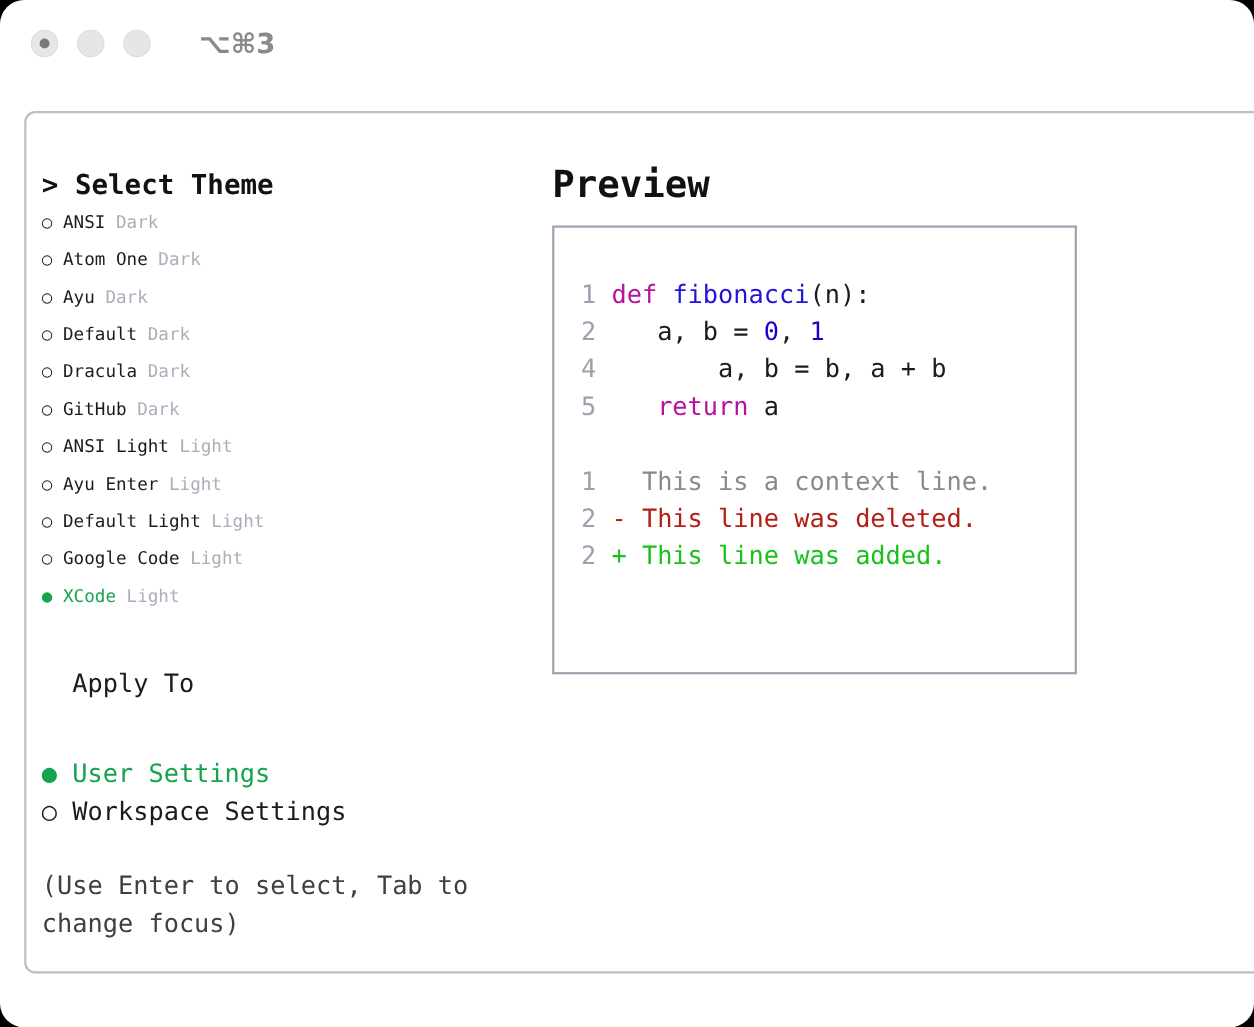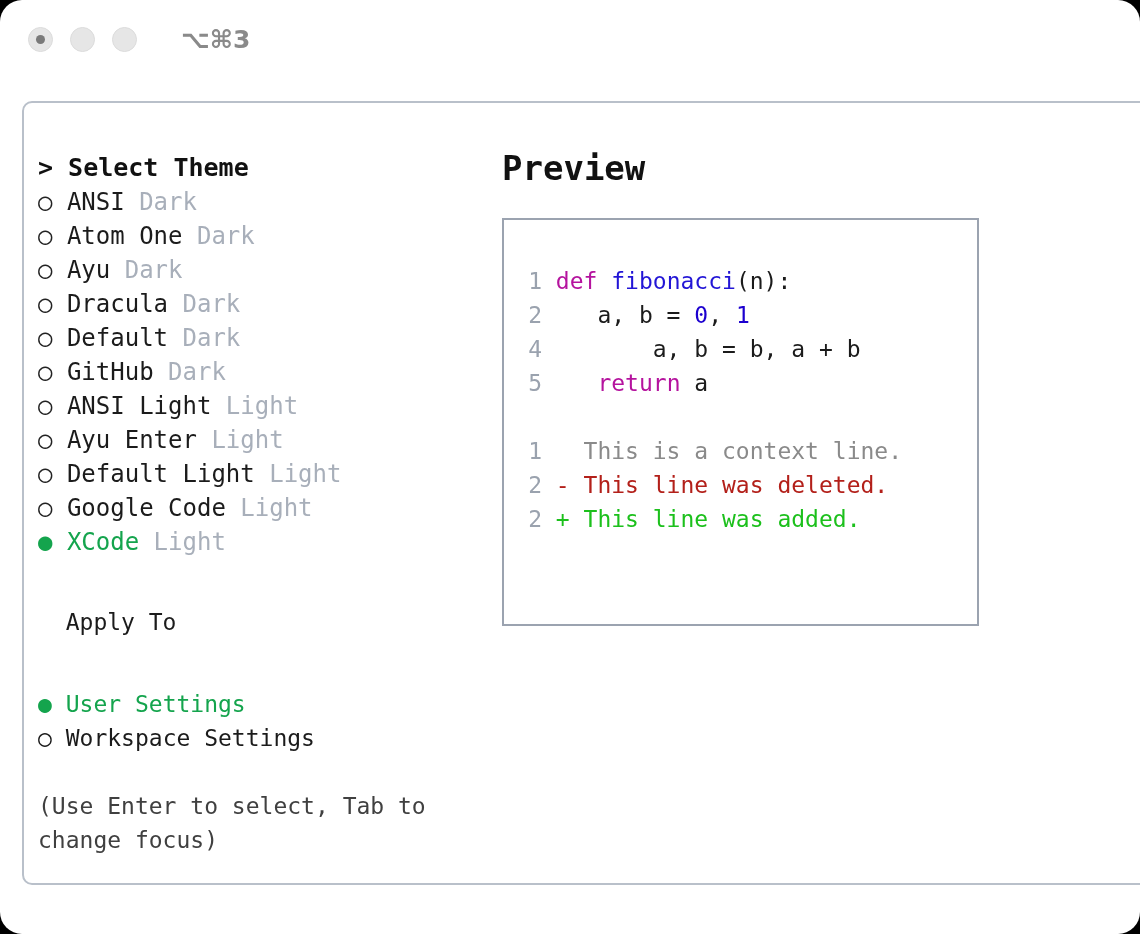--- a/index.html
+++ b/index.html
@@ -70,21 +70,21 @@
     width: 450px;
   }
   .list-header {
     font-size: 25px;
     font-weight: bold;
     color: #111111;
     line-height: 34px;
     white-space: pre;
   }
   .theme-row {
-    font-size: 24px;
+    font-size: 16px;
     line-height: 34px;
     color: #222222;
     white-space: pre;
     display: block;
   }
   .marker { display: inline; }
   .theme-row.selected .marker,
   .theme-row.selected .theme-name { color: #14a44d; }
   .theme-name { color: #1b1b1b; }
   .theme-kind { color: #a8afba; }
@@ -120,21 +120,21 @@
     left: 478px; top: 48px;
     width: 500px;
   }
   .preview-title {
     font-size: 34px;
     font-weight: bold;
     color: #111111;
     line-height: 34px;
   }
   .code-box {
-    margin-top: 33px;
+    margin-top: 20px;
     width: 477px;
     height: 408px;
     border: 2px solid #9ba3b0;
     background: #ffffff;
     padding: 44px 0 0 0;
     overflow: hidden;
   }
   .code-line {
     font-size: 23px;
     line-height: 34px;
@@ -179,22 +179,22 @@
   <div class="panel">
     <div class="panel-inner">
 
       <div class="left-col">
         <div class="list-header">&gt; Select Theme</div>
 
         <div id="theme-list">
             <div class="theme-row"><span class="marker">○</span><span class="theme-name"> ANSI</span><span class="theme-kind"> Dark</span></div>
             <div class="theme-row"><span class="marker">○</span><span class="theme-name"> Atom One</span><span class="theme-kind"> Dark</span></div>
             <div class="theme-row"><span class="marker">○</span><span class="theme-name"> Ayu</span><span class="theme-kind"> Dark</span></div>
+            <div class="theme-row"><span class="marker">○</span><span class="theme-name"> Default</span><span class="theme-kind"> Dark</span></div>
             <div class="theme-row"><span class="marker">○</span><span class="theme-name"> Dracula</span><span class="theme-kind"> Dark</span></div>
-            <div class="theme-row"><span class="marker">○</span><span class="theme-name"> Default</span><span class="theme-kind"> Dark</span></div>
             <div class="theme-row"><span class="marker">○</span><span class="theme-name"> GitHub</span><span class="theme-kind"> Dark</span></div>
             <div class="theme-row"><span class="marker">○</span><span class="theme-name"> ANSI Light</span><span class="theme-kind"> Light</span></div>
             <div class="theme-row"><span class="marker">○</span><span class="theme-name"> Ayu Enter</span><span class="theme-kind"> Light</span></div>
             <div class="theme-row"><span class="marker">○</span><span class="theme-name"> Default Light</span><span class="theme-kind"> Light</span></div>
             <div class="theme-row"><span class="marker">○</span><span class="theme-name"> Google Code</span><span class="theme-kind"> Light</span></div>
             <div class="theme-row selected"><span class="marker">●</span><span class="theme-name"> XCode</span><span class="theme-kind"> Light</span></div>
           </div>
 
         <div class="section-gap"></div>
 

